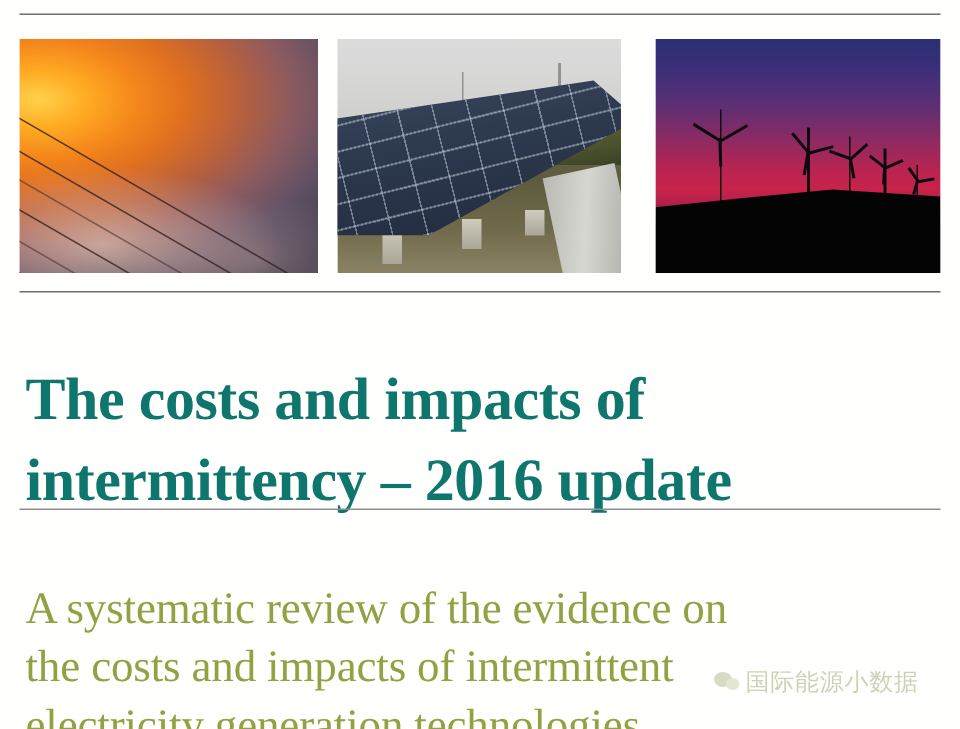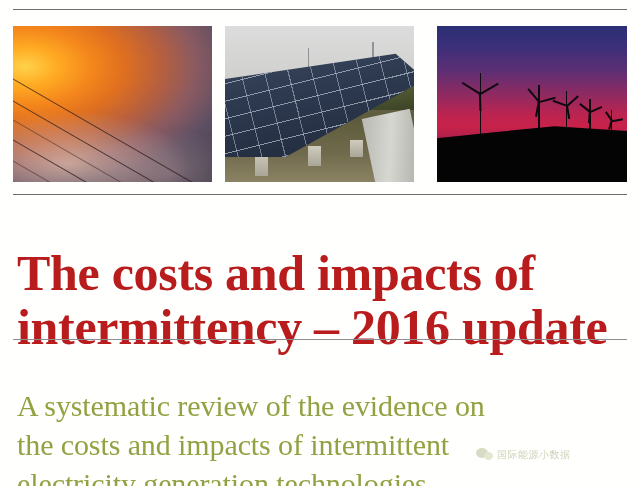--- a/index.html
+++ b/index.html
@@ -147,22 +147,22 @@
     width: 1.7px; background: #0d0a10;
     transform-origin: 50% 100%;
   }
 
   
   .headline {
     position: absolute;
     left: 17px;
     top: 212px;
     width: 612px;
-    color: #b91c1c;
-    font-size: 50px;
+    color: #0f766e;
+    font-size: 40px;
     line-height: 54px;
     font-weight: 700;
     letter-spacing: -0.3px;
     font-family: "Liberation Serif", "DejaVu Serif", serif;
     white-space: pre-line;
   }
 
   .subhead {
     position: absolute;
     left: 17px;
@@ -194,21 +194,21 @@
   }
   .wm-logo .bub {
     position: absolute;
     border-radius: 50%;
     background: #b9bf95;
   }
   .wm-logo .bub.big   { left: 0;   top: 1px; width: 12px; height: 10px; }
   .wm-logo .bub.small { right: 0;  top: 5px; width: 9px;  height: 8px; background: #cdd2ae; }
   .wm-text {
     font-family: "DejaVu Sans", "Liberation Sans", sans-serif;
-    font-size: 10px;
+    font-size: 16px;
     line-height: 15px;
     color: #a7ad7d;
     letter-spacing: 0.5px;
     white-space: nowrap;
   }
 </style>
 </head>
 <body>
 
 <div class="page">

